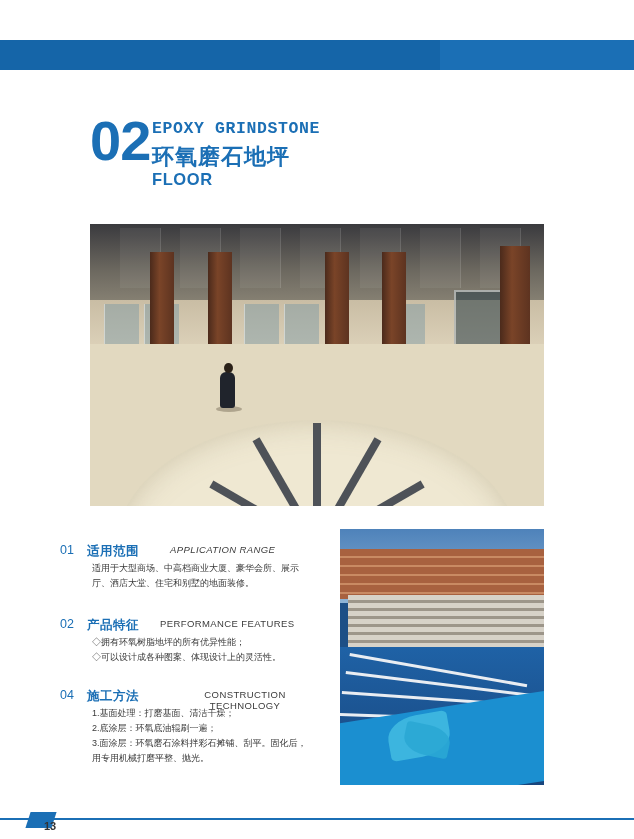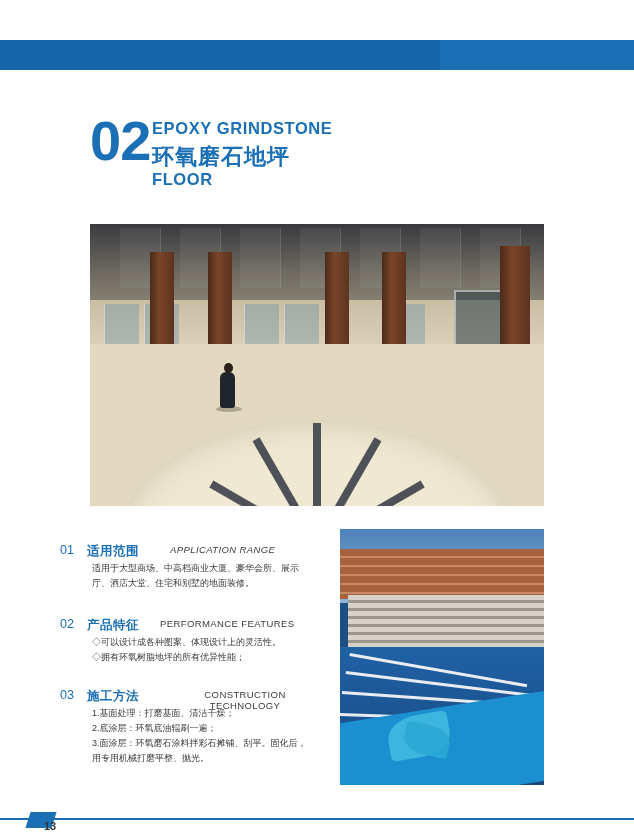--- a/index.html
+++ b/index.html
@@ -53,20 +53,21 @@
     font-family: "Liberation Sans", sans-serif;
   }
   .heading .en-top {
     position: absolute;
     left: 62px;
     top: 6px;
     font-size: 16.5px;
     font-weight: bold;
     color: #1b6fb5;
     letter-spacing: 0.6px;
+    font-family: Liberation Mono, monospace;
   }
   .heading .cn {
     position: absolute;
     left: 62px;
     top: 29px;
     font-size: 22px;
     font-weight: bold;
     color: #1b6fb5;
     letter-spacing: 1px;
   }
@@ -348,27 +349,27 @@
     <div>适用于大型商场、中高档商业大厦、豪华会所、展示</div>
     <div>厅、酒店大堂、住宅和别墅的地面装修。</div>
   </div>
 </div>
 
 <div class="item" id="item2">
   <span class="idx">02</span>
   <span class="cn-title">产品特征</span>
   <span class="en-title">PERFORMANCE FEATURES</span>
   <div class="body">
+    <div>◇拥有环氧树脂地坪的所有优异性能；</div>
     <div>◇可以设计成各种图案、体现设计上的灵活性。</div>
-    <div>◇拥有环氧树脂地坪的所有优异性能；</div>
   </div>
 </div>
 
 <div class="item" id="item3">
-  <span class="idx">03</span>
+  <span class="idx">04</span>
   <span class="cn-title">施工方法</span>
   <span class="en-title">CONSTRUCTION TECHNOLOGY</span>
   <div class="body">
     <div>1.基面处理：打磨基面、清洁干燥；</div>
     <div>2.底涂层：环氧底油辊刷一遍；</div>
     <div>3.面涂层：环氧磨石涂料拌彩石摊铺、刮平。固化后，</div>
     <div>用专用机械打磨平整、抛光。</div>
   </div>
 </div>
 

